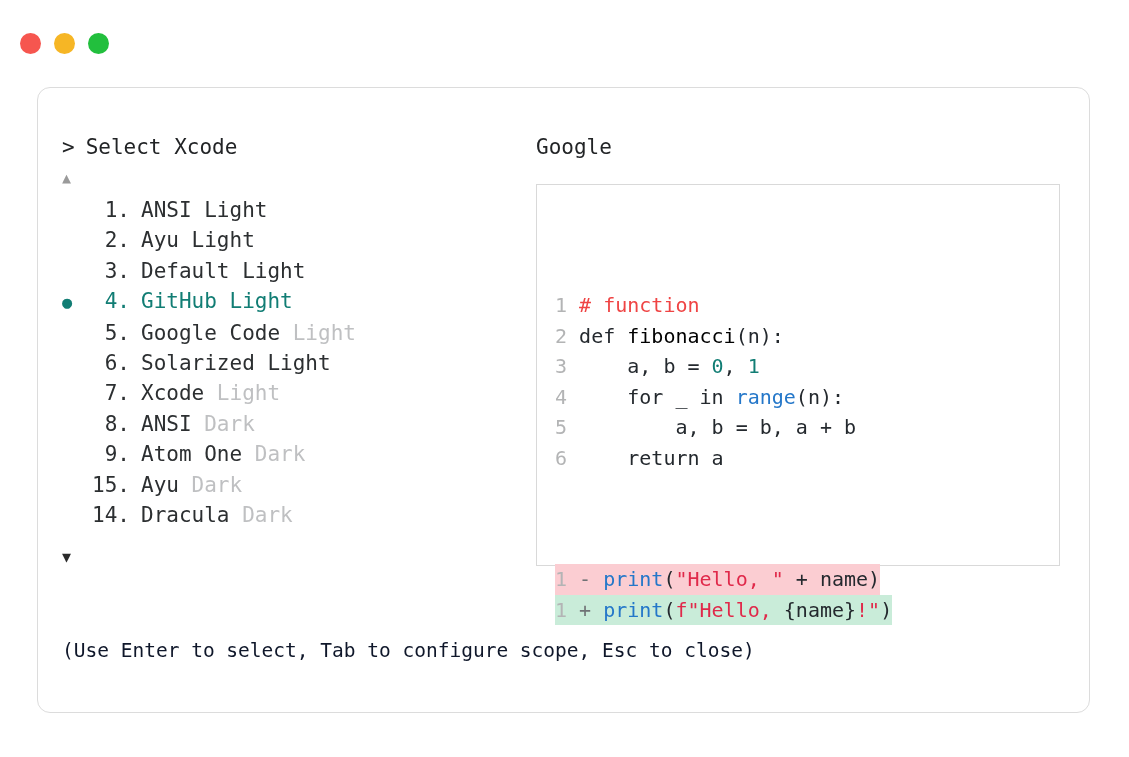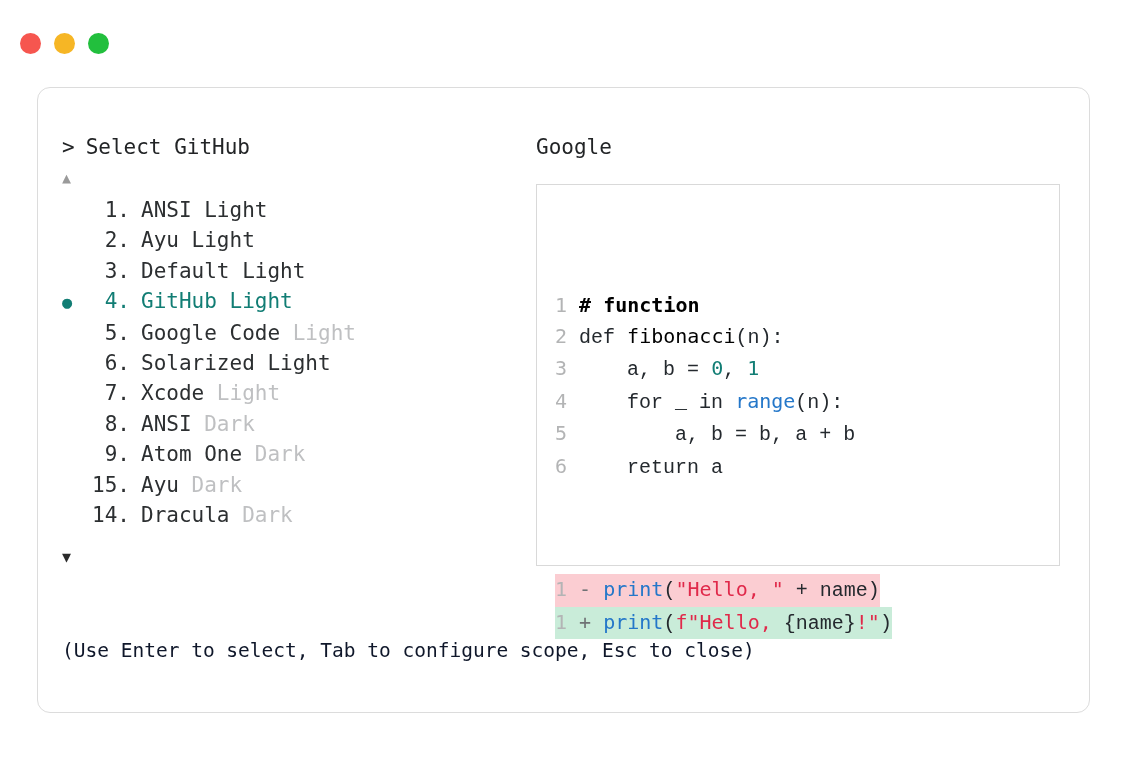--- a/index.html
+++ b/index.html
@@ -169,22 +169,22 @@
     left: 18px;
     top: 44px;
     font-size: 20px;
     line-height: 30.5px;
     white-space: pre;
   }
   .code-line { white-space: pre; display: block; }
   .gutter {
     color: #b3b4b5;
   }
-  .tok-plain   { color: #24292e; font-family: Liberation Mono, monospace; }
-  .tok-comment { color: #000000; font-weight: bold; }
+  .tok-plain   { color: #24292e; }
+  .tok-comment { color: #ef4444; }
   .tok-func    { color: #000000; }
   .tok-num     { color: #117d74; }
   .tok-builtin { color: #2477c9; }
   .tok-string  { color: #e0294a; }
 
   .diff-block {
     margin-top: 30px;
   }
   .diff-line {
     display: block;
@@ -207,21 +207,21 @@
   </div>
 </div>
 
 <div class="panel">
   <div class="panel-inner">
 
     <div class="left-col">
 
       <div class="prompt-row">
         <span class="prompt-caret">&gt;</span>
-        <span class="prompt-title">Select GitHub</span>
+        <span class="prompt-title">Select Xcode</span>
       </div>
 
       <div class="scroll-arrow up">▲</div>
 
       <ul class="theme-list" id="theme-list">
           <li class="theme-item"><span class="bullet-cell"></span><span class="idx-cell">1.</span><span class="label-cell">ANSI <span class="label-suffix">Light</span></span></li>
           <li class="theme-item"><span class="bullet-cell"></span><span class="idx-cell">2.</span><span class="label-cell">Ayu <span class="label-suffix">Light</span></span></li>
           <li class="theme-item"><span class="bullet-cell"></span><span class="idx-cell">3.</span><span class="label-cell">Default <span class="label-suffix">Light</span></span></li>
           <li class="theme-item selected"><span class="bullet-cell">●</span><span class="idx-cell">4.</span><span class="label-cell">GitHub <span class="label-suffix">Light</span></span></li>
           <li class="theme-item"><span class="bullet-cell"></span><span class="idx-cell">5.</span><span class="label-cell">Google Code <span class="label-suffix dim">Light</span></span></li>

